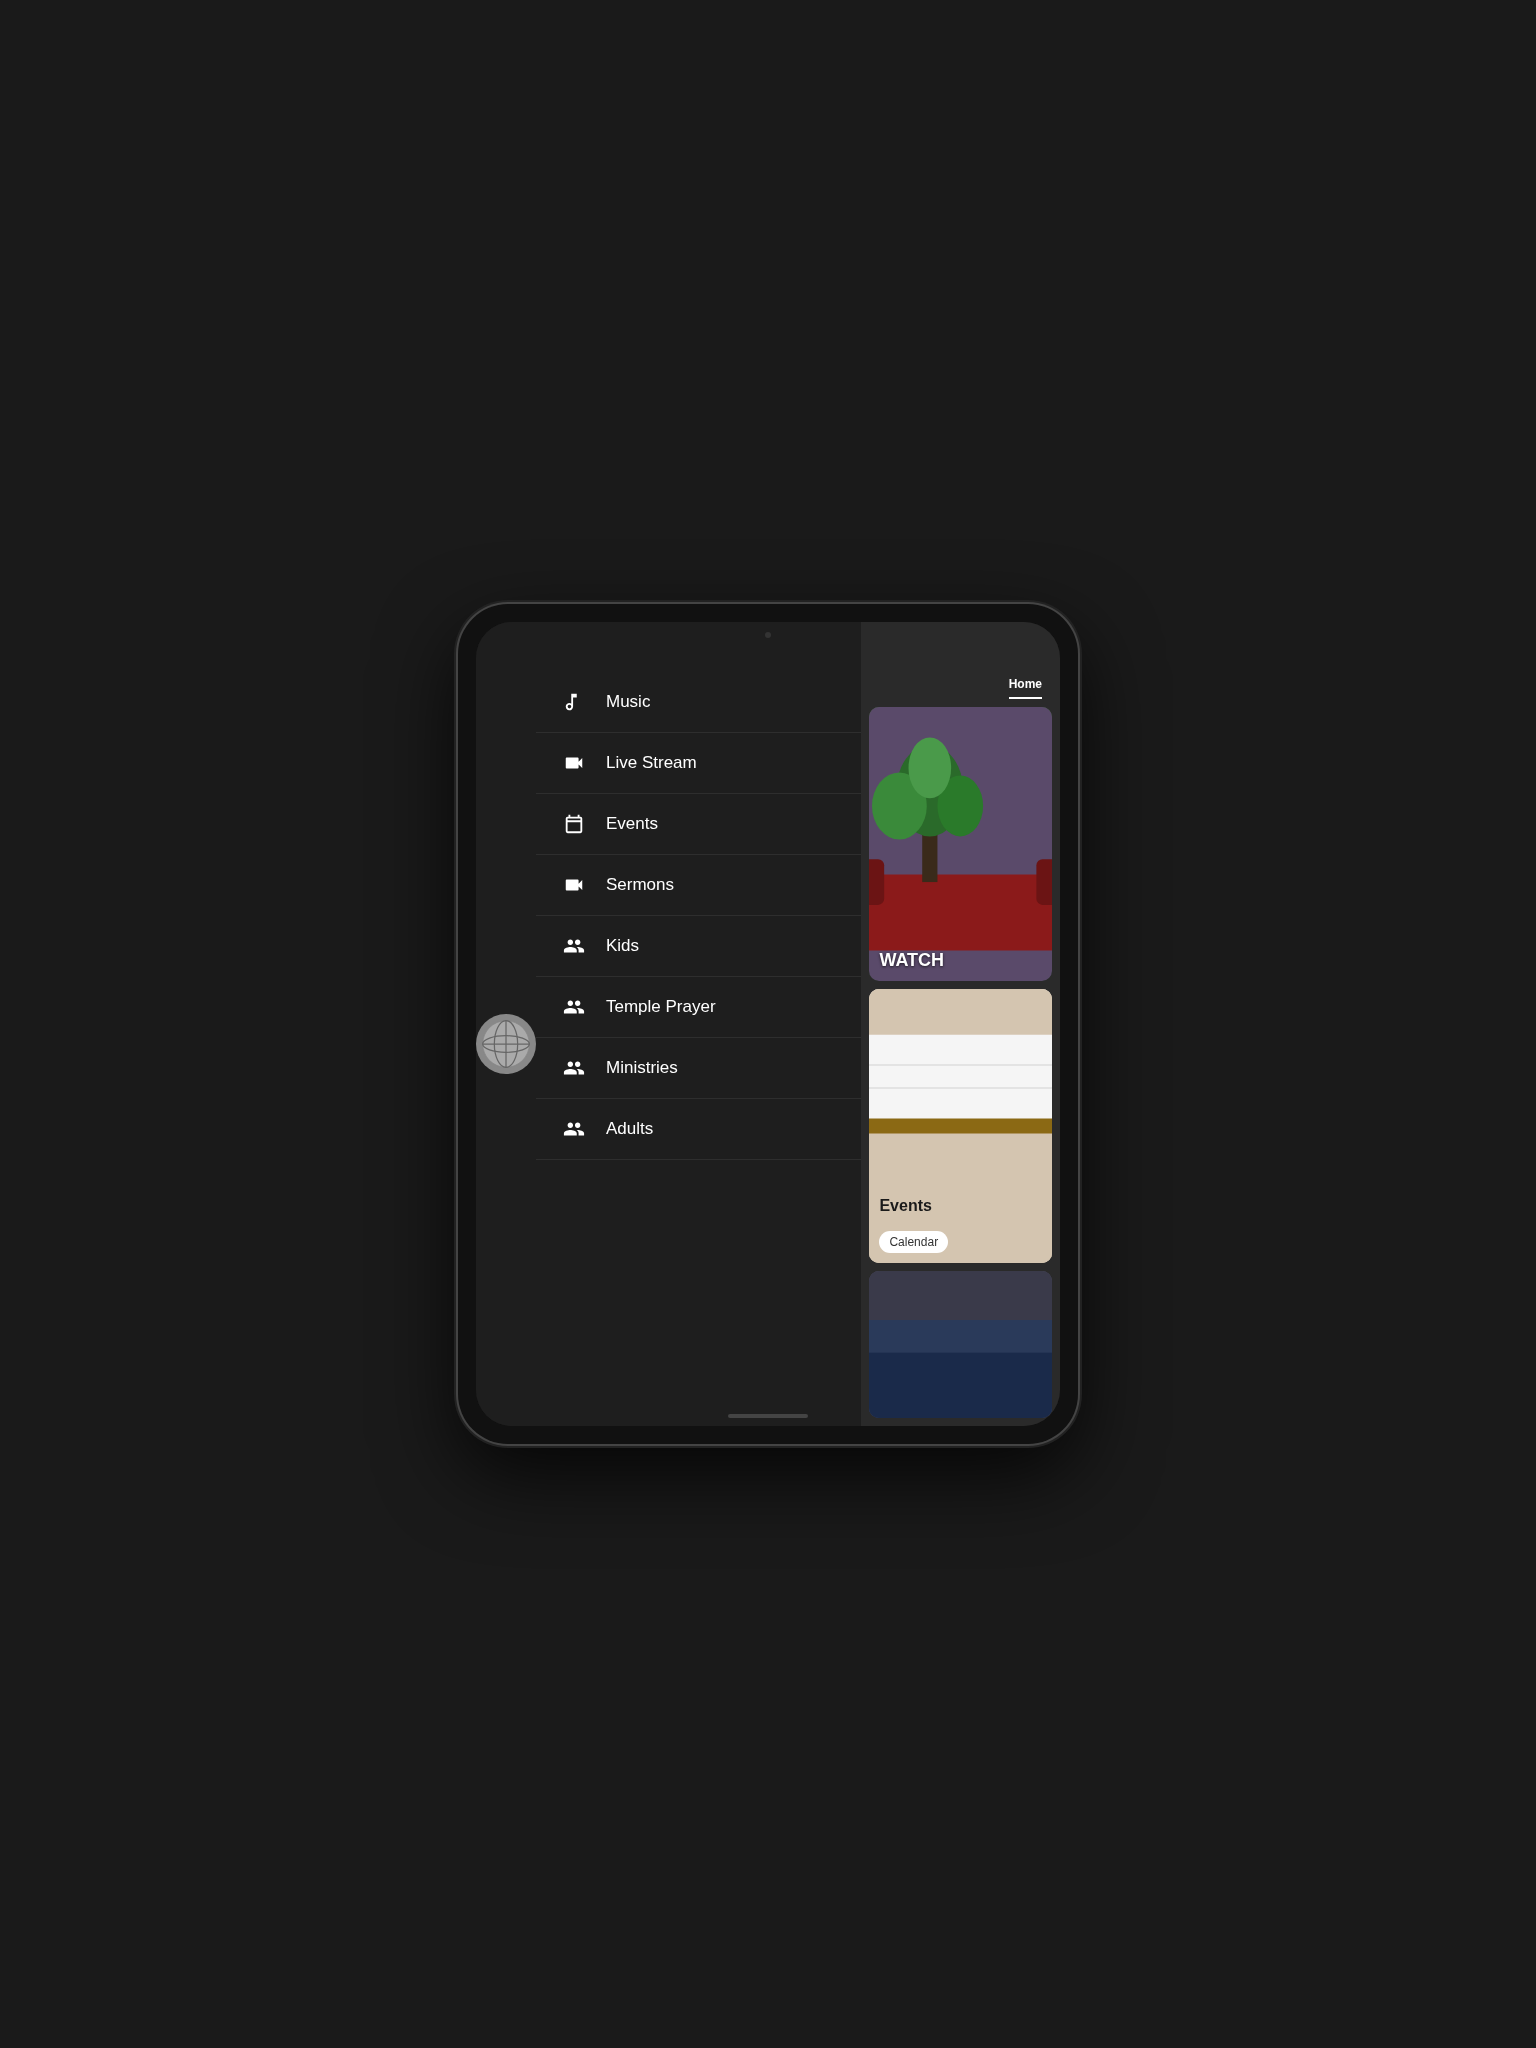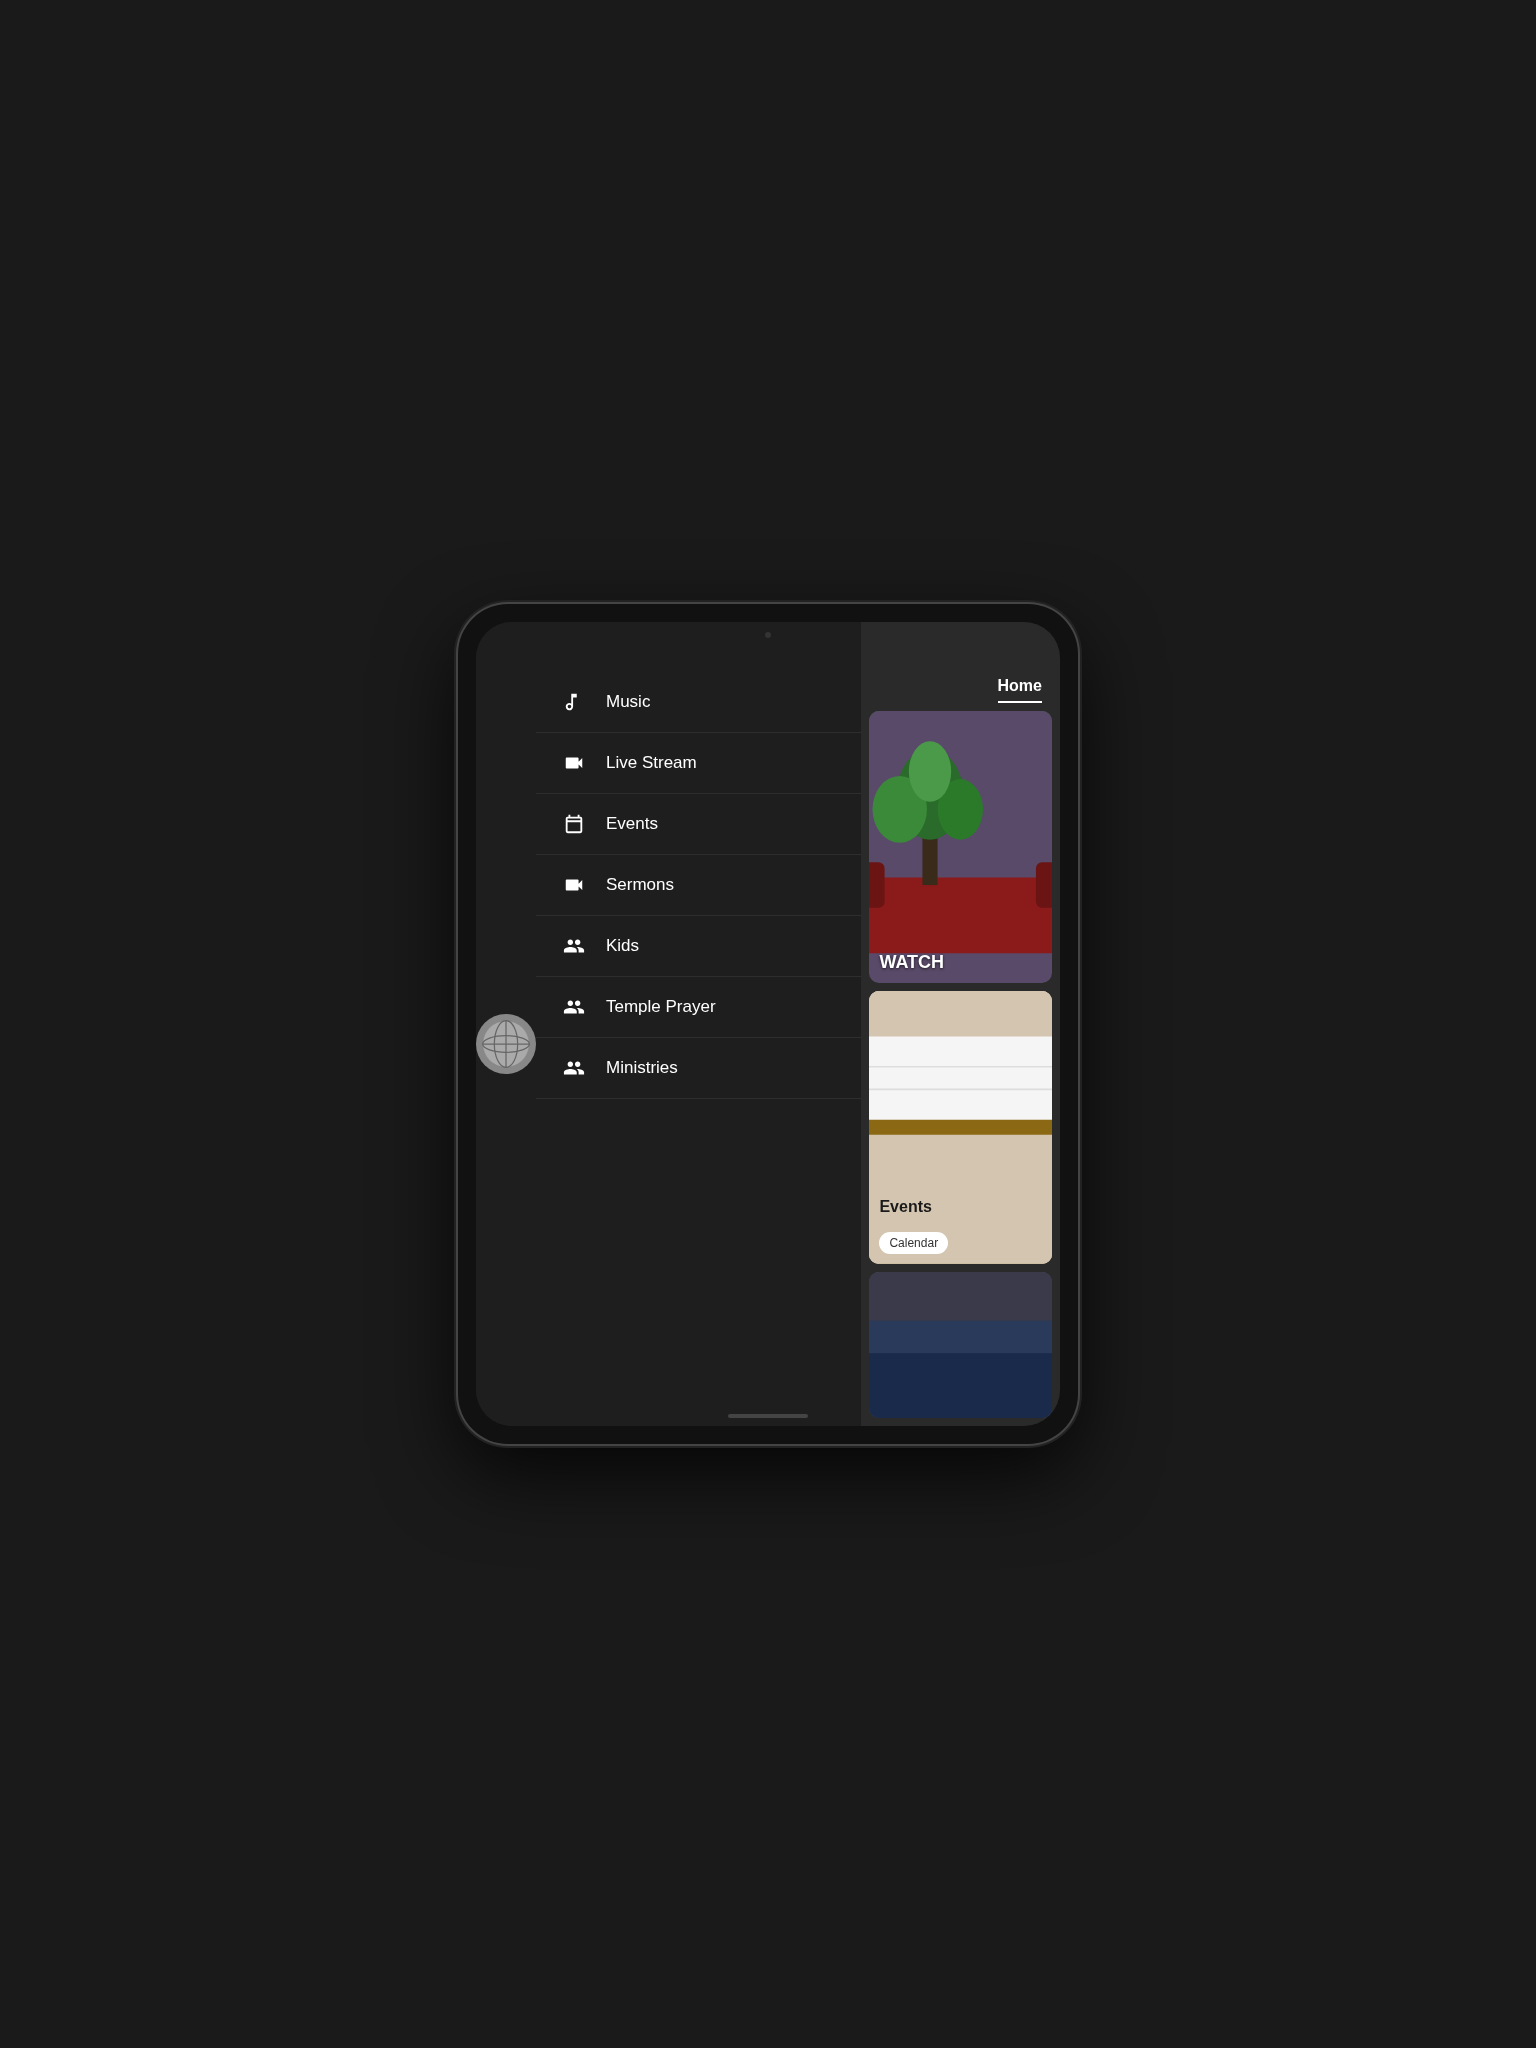--- a/index.html
+++ b/index.html
@@ -145,21 +145,21 @@
       padding: 10px 0 0 0;
       display: flex;
       flex-direction: column;
       align-items: flex-end;
       padding-right: 14px;
       padding-top: 55px;
     }
 
     .home-tab {
       color: white;
-      font-size: 16px;
+      font-size: 12px;
       font-weight: 600;
       padding-bottom: 6px;
       border-bottom: 2px solid white;
       margin-right: 4px;
     }
 
     .content-cards {
       flex: 1;
       display: flex;
       flex-direction: column;
@@ -331,20 +331,28 @@
 
         <li class="nav-item">
           <div class="nav-icon">
             <svg viewBox="0 0 24 24" xmlns="http://www.w3.org/2000/svg">
               <path d="M16 11c1.66 0 2.99-1.34 2.99-3S17.66 5 16 5c-1.66 0-3 1.34-3 3s1.34 3 3 3zm-8 0c1.66 0 2.99-1.34 2.99-3S9.66 5 8 5C6.34 5 5 6.34 5 8s1.34 3 3 3zm0 2c-2.33 0-7 1.17-7 3.5V19h14v-2.5C15 14.17 10.33 13 8 13zm8 0c-.29 0-.62.02-.97.05 1.16.84 1.97 1.97 1.97 3.45V19h6v-2.5c0-2.33-4.67-3.5-7-3.5z"></path>
             </svg>
           </div>
           <span class="nav-label">Ministries</span>
         </li>
 
+        <li class="nav-item">
+          <div class="nav-icon">
+            <svg viewBox="0 0 24 24" xmlns="http://www.w3.org/2000/svg">
+              <path d="M16 11c1.66 0 2.99-1.34 2.99-3S17.66 5 16 5c-1.66 0-3 1.34-3 3s1.34 3 3 3zm-8 0c1.66 0 2.99-1.34 2.99-3S9.66 5 8 5C6.34 5 5 6.34 5 8s1.34 3 3 3zm0 2c-2.33 0-7 1.17-7 3.5V19h14v-2.5C15 14.17 10.33 13 8 13zm8 0c-.29 0-.62.02-.97.05 1.16.84 1.97 1.97 1.97 3.45V19h6v-2.5c0-2.33-4.67-3.5-7-3.5z"></path>
+            </svg>
+          </div>
+          <span class="nav-label">Adults</span>
+        </li>
 
       </ul>
     </div>
 
     <div class="content-panel">
       <div class="content-header">
         <div class="home-tab">Home</div>
       </div>
 
       <div class="content-cards">

